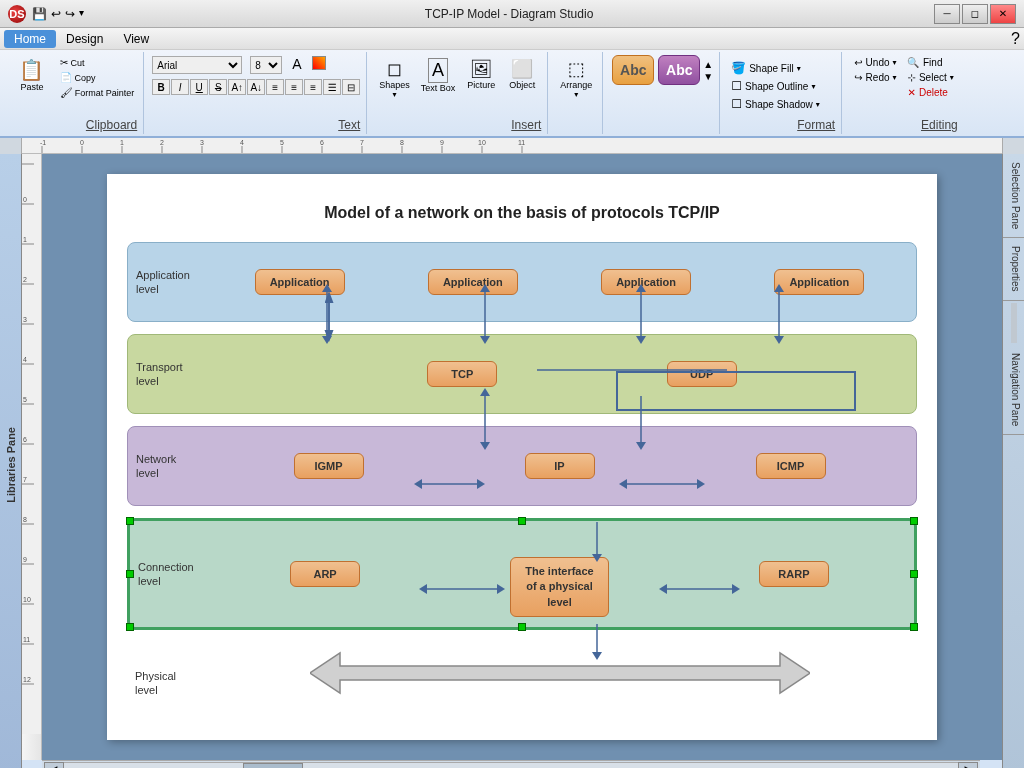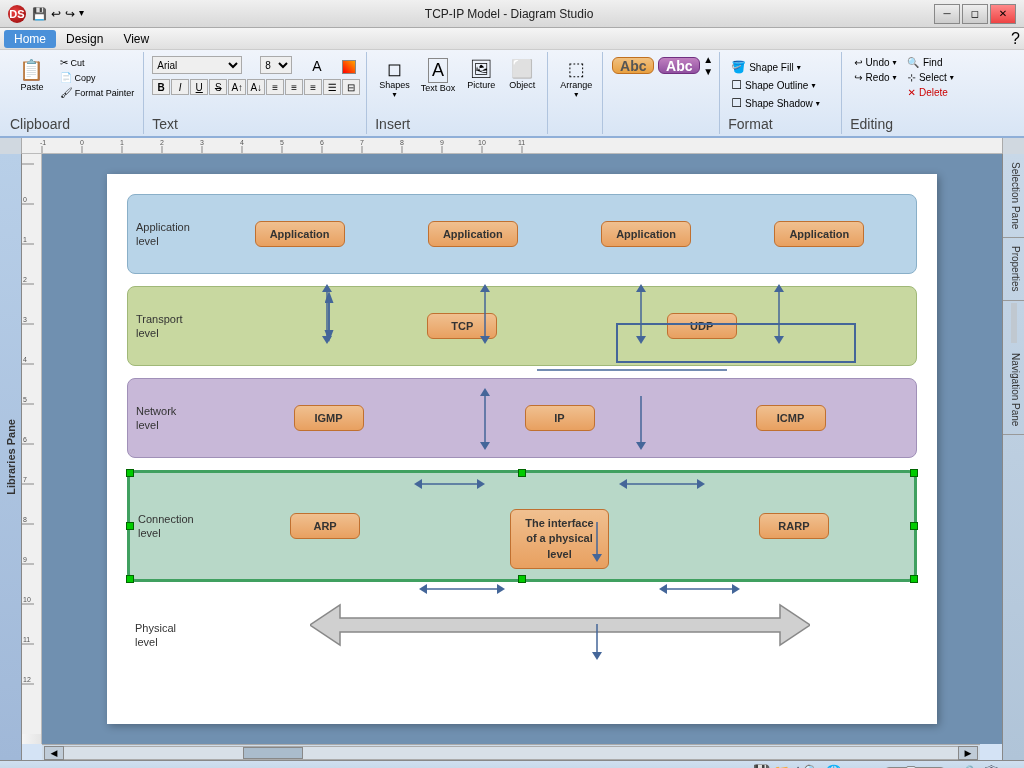--- a/index.html
+++ b/index.html
@@ -46,31 +46,31 @@
     }
     .ribbon-group {
       display: flex;
       flex-direction: column;
       border-right: 1px solid #b0c4de;
       padding: 2px 6px;
       min-width: 50px;
     }
     .ribbon-group:last-child { border-right: none; }
     .ribbon-group-content { display: flex; flex: 1; gap: 3px; align-items: flex-start; padding-top: 2px; }
-    .ribbon-group-label { font-size: 14px; color: #444; text-align: left; margin-top: auto; padding-top: 2px; }
+    .ribbon-group-label { font-size: 12px; color: #444; text-align: right; margin-top: auto; padding-top: 2px; text-decoration: underline; }
     .ribbon-btn {
       display: flex; flex-direction: column; align-items: center; cursor: pointer;
       padding: 2px 4px; border-radius: 3px; min-width: 38px;
     }
     .ribbon-btn .icon { font-size: 20px; }
     .ribbon-btn .label { font-size: 9px; text-align: center; }
     .ribbon-btn-small { display: flex; align-items: center; cursor: pointer; padding: 1px 3px; border-radius: 2px; font-size: 10px; gap: 2px; }
 
     
-    .font-row { display: flex; gap: 18px; align-items: flex-end; margin-bottom: 2px; }
+    .font-row { display: flex; gap: 8px; align-items: flex-start; margin-bottom: 2px; }
     .font-select { width: 90px; height: 18px; font-size: 10px; border: 1px solid #aaa; }
     .font-size-select { width: 32px; height: 18px; font-size: 10px; border: 1px solid #aaa; }
     .format-row { display: flex; gap: 1px; align-items: center; }
     .fmt-btn { width: 18px; height: 16px; font-size: 10px; border: 1px solid #aaa; background: #eee; cursor: pointer; display: flex; align-items: center; justify-content: center; }
 
     
     .color-a { width: 14px; height: 14px; display: inline-block; background: linear-gradient(45deg, red, orange); border: 1px solid #888; cursor: pointer; }
 
     
     .shape-color-btn {
@@ -250,21 +250,21 @@
       border-top: 1px solid #aaa;
       display: flex;
       align-items: center;
       padding: 0 2px;
     }
 
     
     .abc-shape {
       display: inline-flex; align-items: center; justify-content: center;
       font-size: 14px; font-weight: bold; border-radius: 6px;
-      width: 42px; height: 17px; cursor: pointer; margin: 1px;
+      width: 42px; height: 30px; cursor: pointer; margin: 1px;
     }
     .abc-orange { background: linear-gradient(to bottom, #f0c080, #e8a040); border: 1px solid #c07020; color: #555; }
     .abc-purple { background: linear-gradient(to bottom, #c080c0, #9050a0); border: 1px solid #703080; color: white; }
 
     
     .connector-svg {
       position: absolute;
       top: 0; left: 0;
       width: 100%; height: 100%;
       pointer-events: none;
@@ -526,20 +526,21 @@
           <text x="1" y="488" font-size="7" fill="#555">11</text>
           <line x1="0" y1="530" x2="12" y2="530" stroke="#888" stroke-width="1"></line>
           <text x="1" y="528" font-size="7" fill="#555">12</text>
         </svg>
       </div>
 
       <div class="canvas-scroll" style="flex:1;overflow:auto;background:#7090b0;">
 
         <div class="canvas-page">
 
+          <div class="diagram-title">Model of a network on the basis of protocols TCP/IP</div>
 
           <svg class="connector-svg" style="position:absolute;top:0;left:0;width:100%;height:100%;pointer-events:none;z-index:10;">
 
             <defs>
               <marker id="arrow" markerWidth="8" markerHeight="8" refX="6" refY="3" orient="auto">
                 <path d="M0,0 L0,6 L8,3 z" fill="#446699"></path>
               </marker>
               <marker id="arrow-up" markerWidth="8" markerHeight="8" refX="2" refY="3" orient="auto">
                 <path d="M8,0 L8,6 L0,3 z" fill="#446699"></path>
               </marker>

